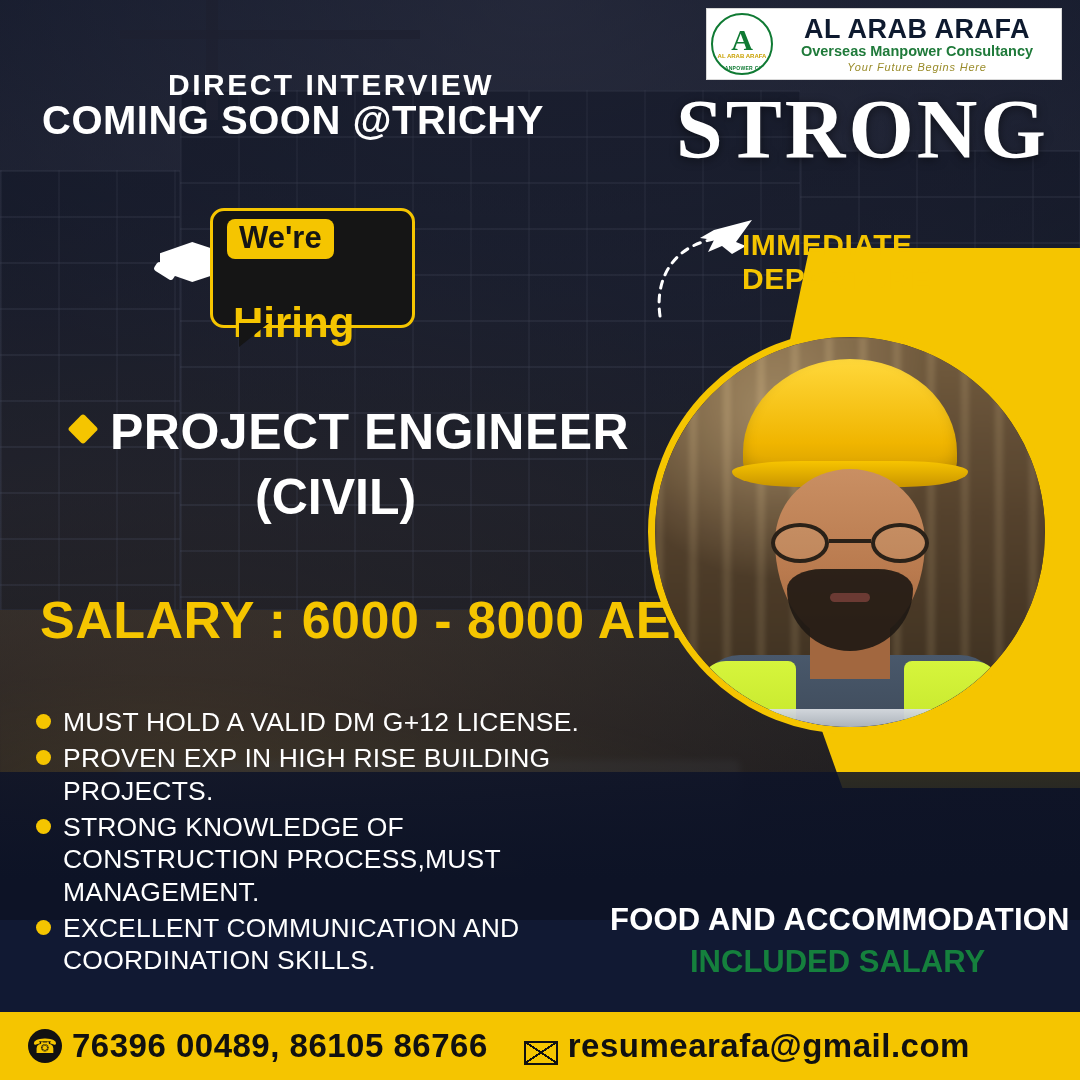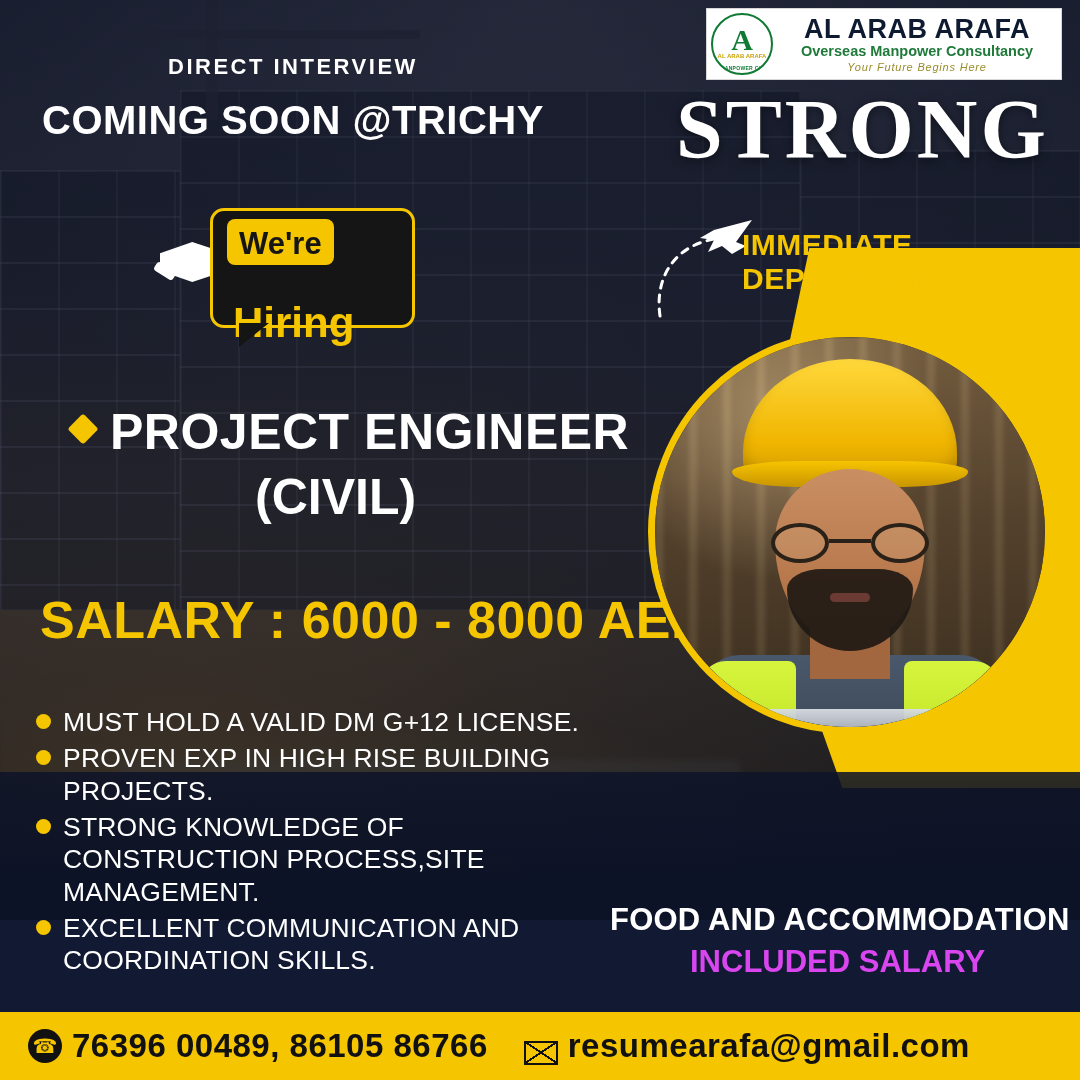--- a/index.html
+++ b/index.html
@@ -143,22 +143,22 @@
   }
   .logo-sub {
     font-weight: bold; font-size: 14.5px; color: #1f7a3a; line-height: 1.2;
   }
   .logo-tag {
     font-size: 11px; color: #9a8c2a; font-style: italic; letter-spacing: 0.8px;
   }
 
   
   .direct-interview {
-    position: absolute; left: 168px; top: 54px;
-    color: #ffffff; font-weight: bold; font-size: 22px;
+    position: absolute; left: 168px; top: 68px;
+    color: #ffffff; font-weight: bold; font-size: 30px;
     letter-spacing: 2.5px;
   }
   .coming-soon {
     position: absolute; left: 42px; top: 98px;
     color: #ffffff; font-weight: bold; font-size: 40px;
     letter-spacing: 0.5px;
   }
 
   
   .dubai {
@@ -208,21 +208,21 @@
     position: absolute; left: 26px; bottom: -22px;
     width: 0; height: 0;
     border-left: 0 solid transparent;
     border-right: 30px solid transparent;
     border-top: 24px solid #151515;
   }
   .were {
     position: absolute; left: 14px; top: 8px;
     background: #f5c500; color: #151515;
     font-weight: bold; font-size: 31px;
-    padding: 7px 12px 3px; border-radius: 8px;
+    padding: 1px 12px 3px; border-radius: 8px;
     letter-spacing: 0px;
   }
   .hiring {
     position: absolute; left: 20px; top: 56px;
     color: #f5c500; font-weight: bold; font-size: 42px;
     letter-spacing: 0px;
     margin-top: 32px;
   }
 
   
@@ -370,21 +370,21 @@
   }
 
   
   .food1 {
     position: absolute; left: 610px; top: 902px;
     color: #ffffff; font-weight: bold; font-size: 31px;
     letter-spacing: 0.2px;
   }
   .food2 {
     position: absolute; left: 690px; top: 944px;
-    color: #d946ef; font-weight: bold; font-size: 31px;
+    color: #15803d; font-weight: bold; font-size: 31px;
   }
 
   
   .footer {
     position: absolute; left: 0; right: 0; bottom: 0;
     height: 68px; background: #f5c500;
     display: flex; align-items: center;
   }
   .footer-phone {
     display: flex; align-items: center; margin-left: 28px;
@@ -492,21 +492,21 @@
       <div class="bullet-dot"></div>
       <div class="bullet-text" style="white-space: pre-line;">MUST HOLD A VALID DM G+12 LICENSE.</div>
     </div>
     <div class="bullet-row">
       <div class="bullet-dot"></div>
       <div class="bullet-text" style="white-space: pre-line;">PROVEN EXP IN HIGH RISE BUILDING PROJECTS.</div>
     </div>
     <div class="bullet-row">
       <div class="bullet-dot"></div>
       <div class="bullet-text" style="white-space: pre-line;">STRONG KNOWLEDGE OF
-CONSTRUCTION PROCESS,SITE MANAGEMENT.</div>
+CONSTRUCTION PROCESS,MUST MANAGEMENT.</div>
     </div>
     <div class="bullet-row">
       <div class="bullet-dot"></div>
       <div class="bullet-text" style="white-space: pre-line;">EXCELLENT COMMUNICATION AND
 COORDINATION SKILLS.</div>
     </div>
   </div>
 
   <div class="photo-ring">
     <div class="photo-inner">

